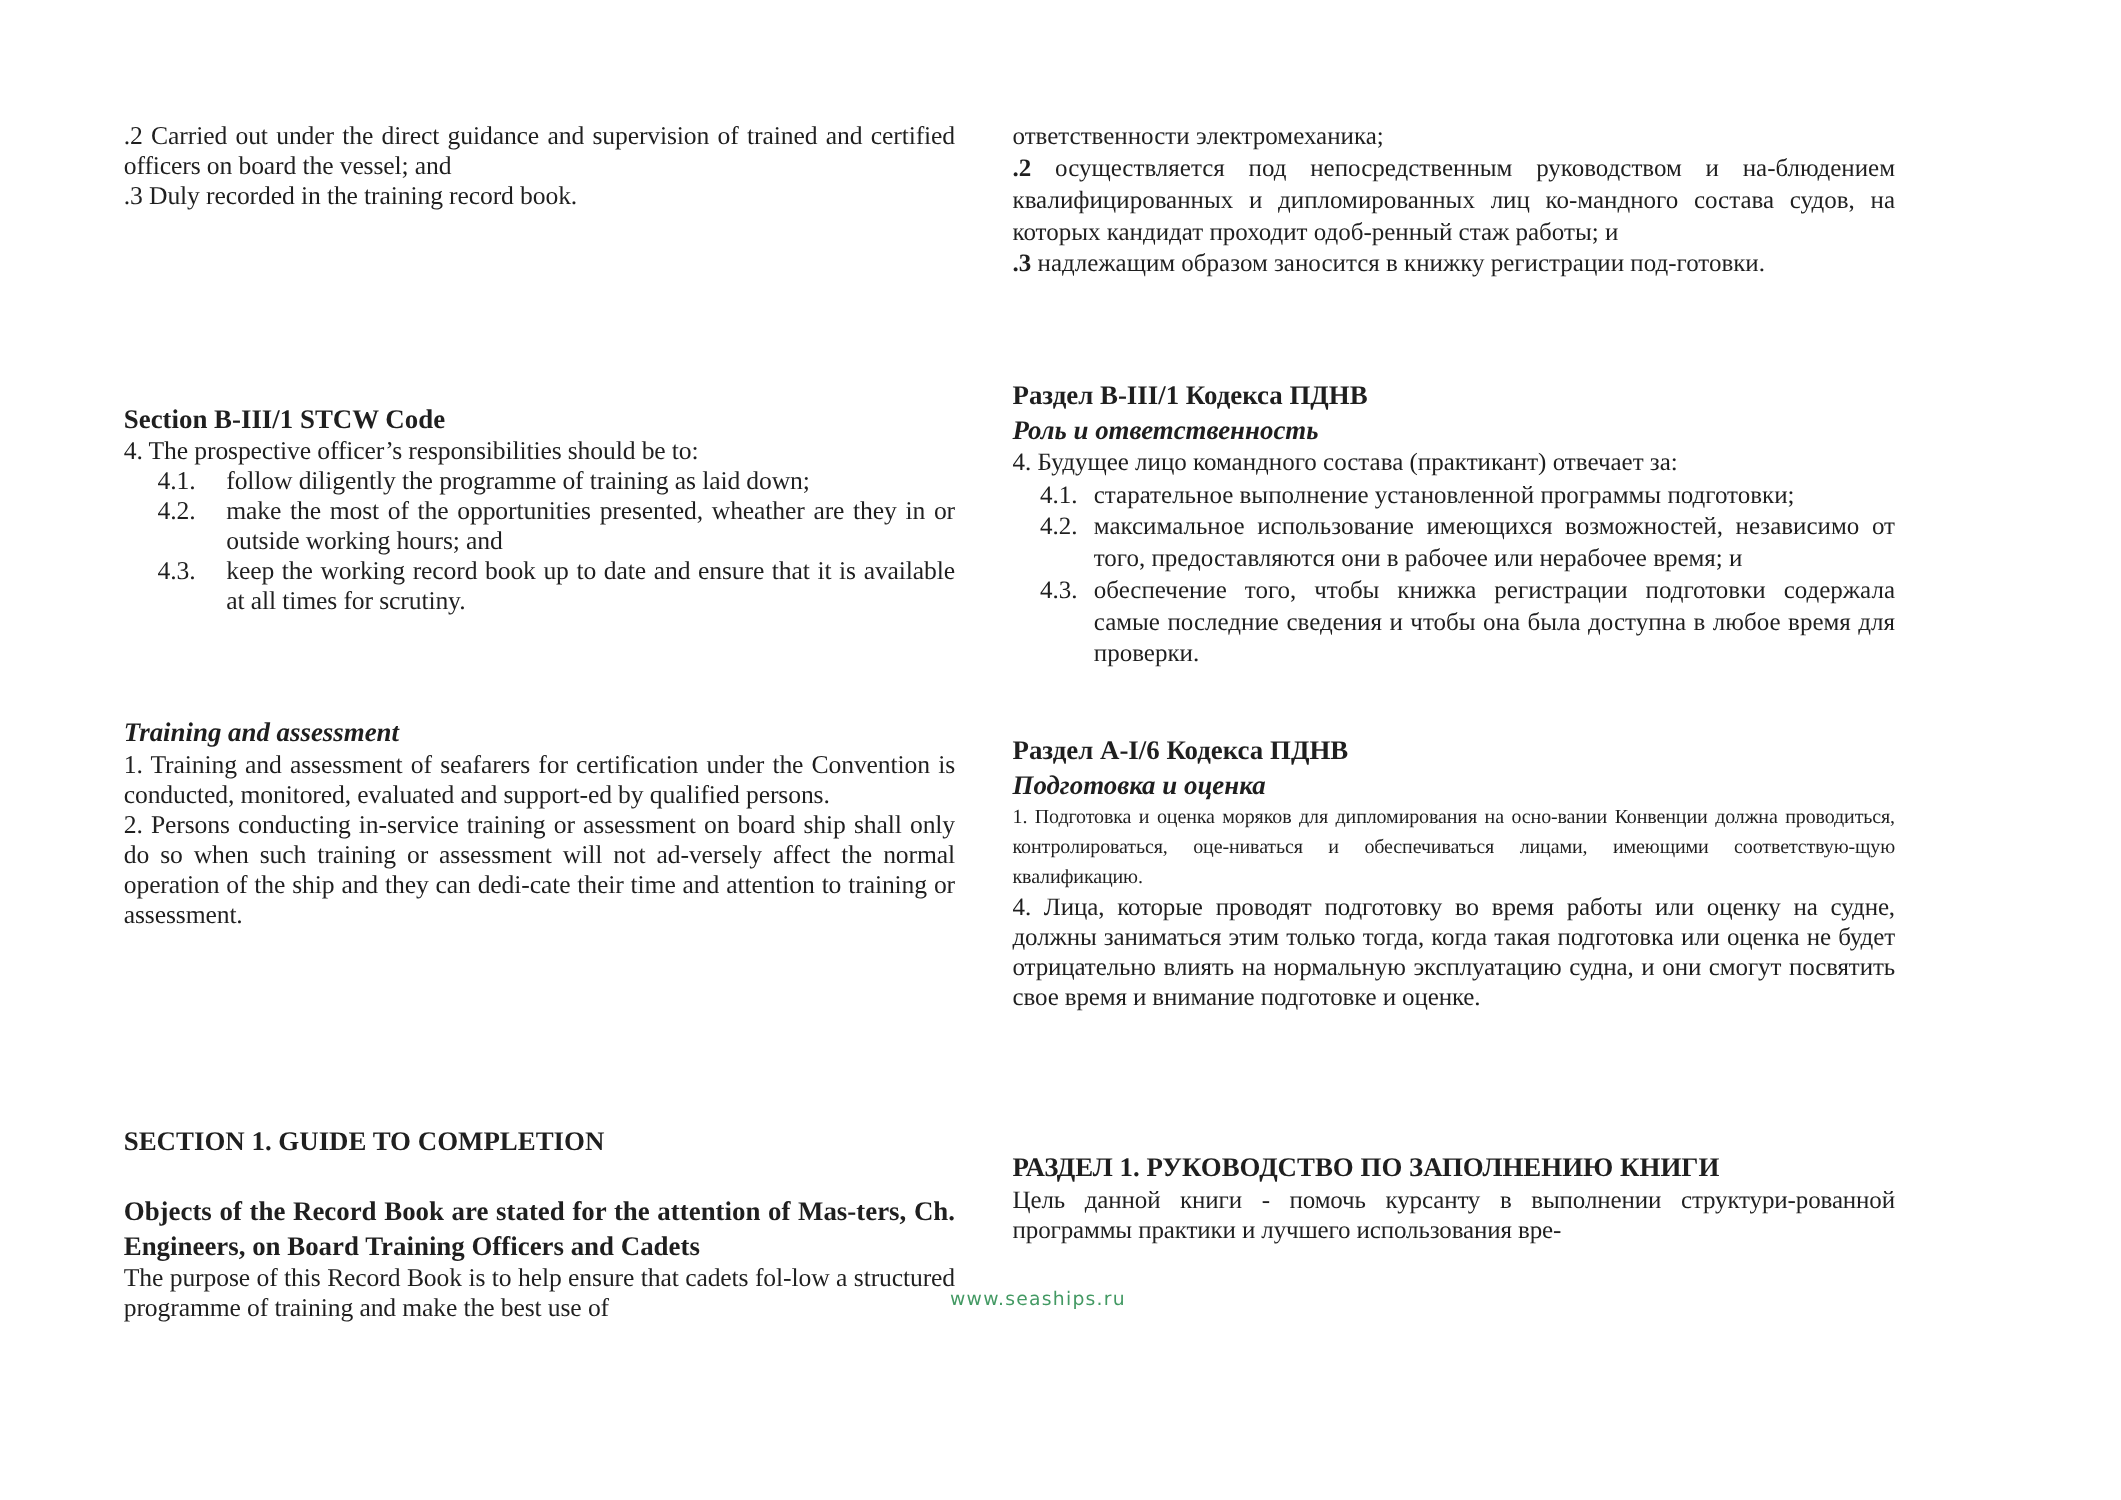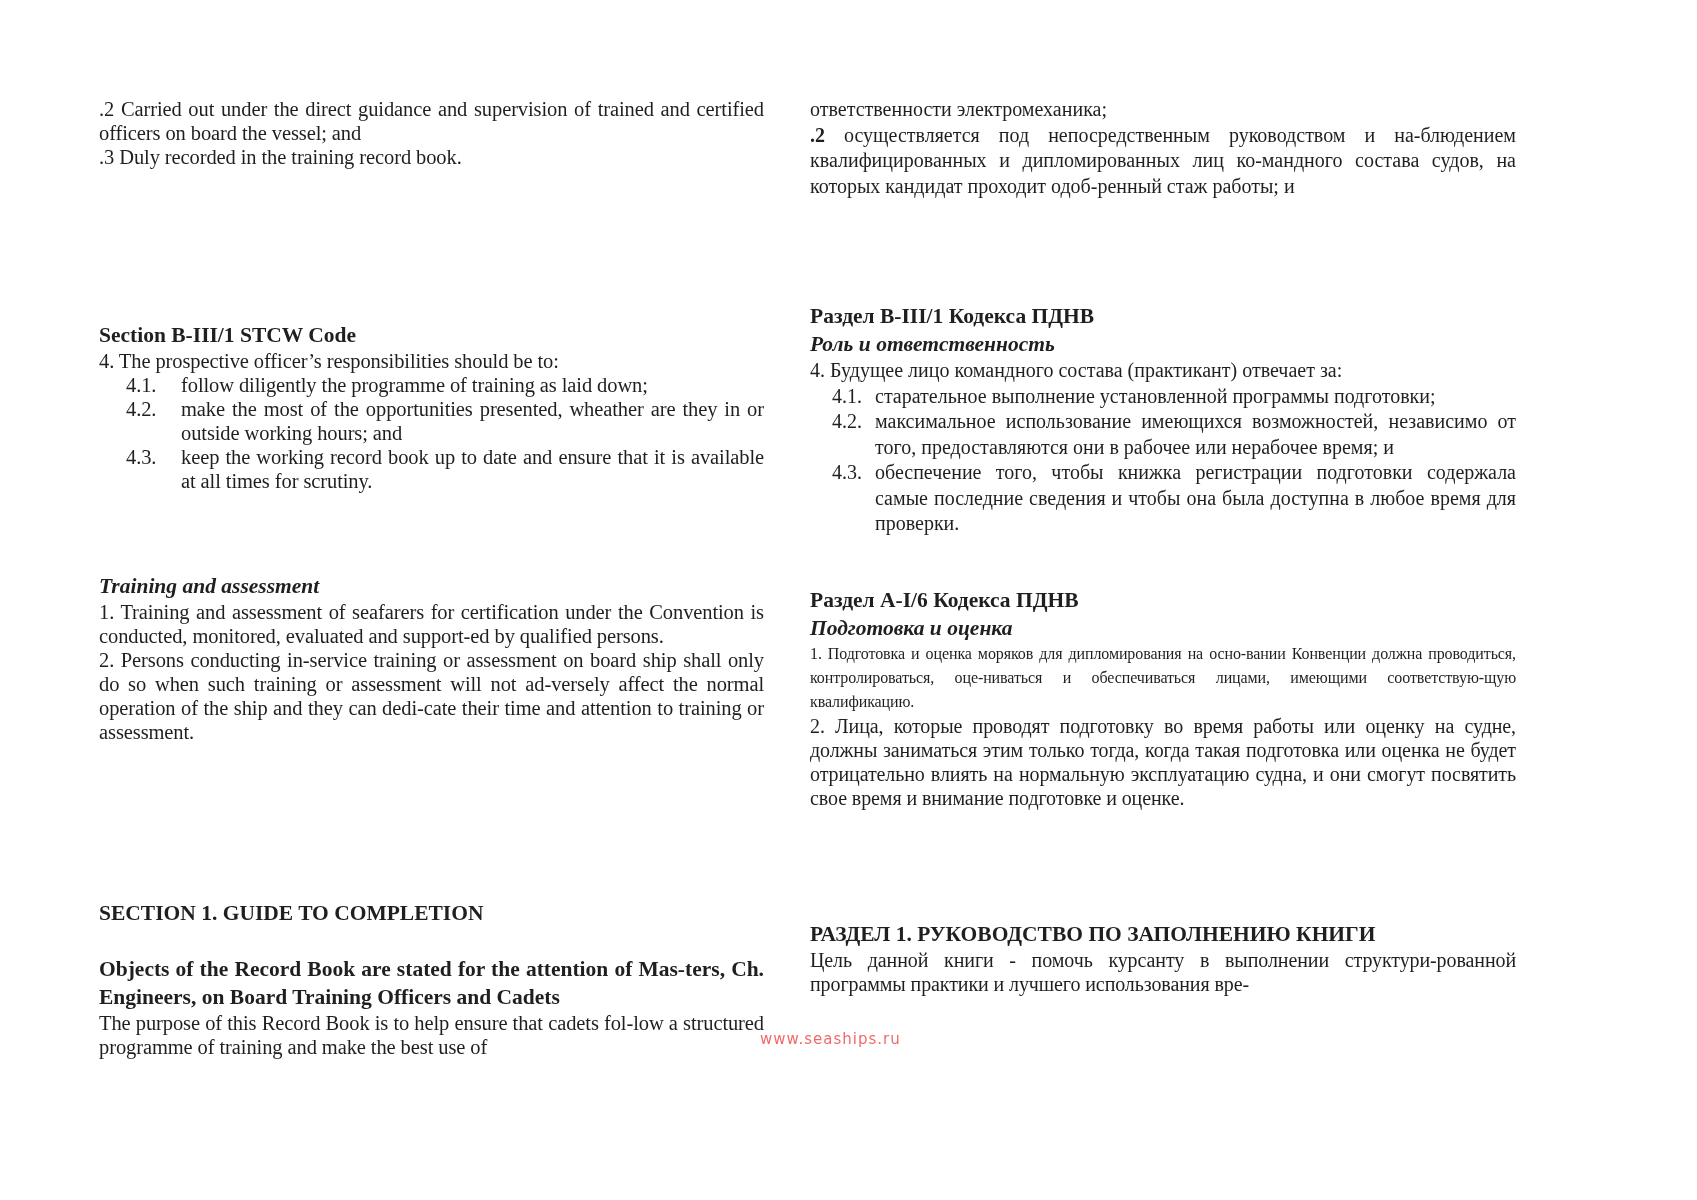--- a/index.html
+++ b/index.html
@@ -23,21 +23,21 @@
   .item { display: flex; }
   .item .num { flex: 0 0 auto; }
   .item .body { flex: 1 1 auto; text-align: justify; }
   .left-items .item { padding-left: 27px; }
   .left-items .item .num { width: 55px; }
   .right-items .item { padding-left: 22px; }
   .right-items .item .num { width: 43px; }
   .upper { font-weight: bold; font-size: 21.5px; line-height: 28px; }
   .watermark {
     position: absolute; left: 760px; top: 1030px;
-    font-size: 15px; color: #ef4444; opacity: 0.8; font-family: "DejaVu Sans", sans-serif;
+    font-size: 15px; color: #15803d; opacity: 0.8; font-family: "DejaVu Sans", sans-serif;
     letter-spacing: 1px;
   }
 </style>
 </head>
 <body>
 
 <div class="col col-left">
 
   <div class="blk" style="top:97px;">
     <p class="txt">.2 Carried out under the direct guidance and supervision of trained and certified officers on board the vessel; and</p>
@@ -74,20 +74,21 @@
     <p class="h-bold" style="margin-top:28px; text-align:justify;">Objects of the Record Book are stated for the attention of Mas-ters, Ch. Engineers, on Board Training Officers and Cadets</p>
     <p class="txt">The purpose of this Record Book is to help ensure that cadets fol-low a structured programme of training and make the best use of</p>
   </div>
 </div>
 
 <div class="col col-right" style="width:706px;">
 
   <div class="blk" style="top:97px;">
     <p class="txt-r">ответственности электромеханика;</p>
     <p class="txt-r"><b>.2</b><span> осуществляется под непосредственным руководством и на-блюдением квалифицированных и дипломированных лиц ко-мандного состава судов, на которых кандидат проходит одоб-ренный стаж работы; и</span></p>
+    <p class="txt-r"><b>.3</b><span> надлежащим образом заносится в книжку регистрации под-готовки.</span></p>
   </div>
 
   <div class="blk" style="top:302px;">
     <p class="h-bold">Раздел B-III/1 Кодекса ПДНВ</p>
     <p class="h-ital">Роль и ответственность</p>
     <p class="txt-r">4. Будущее лицо командного состава (практикант) отвечает за:</p>
     <div class="right-items">
       <div class="item txt-r">
         <span class="num">4.1.</span>
         <span class="body">старательное выполнение установленной программы подготовки;</span>
@@ -100,21 +101,21 @@
         <span class="num">4.3.</span>
         <span class="body">обеспечение того, чтобы книжка регистрации подготовки содержала самые последние сведения и чтобы она была доступна в любое время для проверки.</span>
       </div>
     </div>
   </div>
 
   <div class="blk" style="top:586px;">
     <p class="h-bold">Раздел A-I/6 Кодекса ПДНВ</p>
     <p class="h-ital">Подготовка и оценка</p>
     <p class="txt" style="font-size:16px;">1. Подготовка и оценка моряков для дипломирования на осно-вании Конвенции должна проводиться, контролироваться, оце-ниваться и обеспечиваться лицами, имеющими соответствую-щую квалификацию.</p>
-    <p class="txt" style="font-size:20px;">2. Лица, которые проводят подготовку во время работы или оценку на судне, должны заниматься этим только тогда, когда такая подготовка или оценка не будет отрицательно влиять на нормальную эксплуатацию судна, и они смогут посвятить свое время и внимание подготовке и оценке.</p>
+    <p class="txt" style="font-size:20px;">4. Лица, которые проводят подготовку во время работы или оценку на судне, должны заниматься этим только тогда, когда такая подготовка или оценка не будет отрицательно влиять на нормальную эксплуатацию судна, и они смогут посвятить свое время и внимание подготовке и оценке.</p>
   </div>
 
   <div class="blk" style="top:920px;">
     <p class="upper">РАЗДЕЛ 1. РУКОВОДСТВО ПО ЗАПОЛНЕНИЮ КНИГИ</p>
     <p class="txt" style="font-size:20px;">Цель данной книги - помочь курсанту в выполнении структури-рованной программы практики и лучшего использования вре-</p>
   </div>
 </div>
 
 <div class="watermark">www.seaships.ru</div>
 

